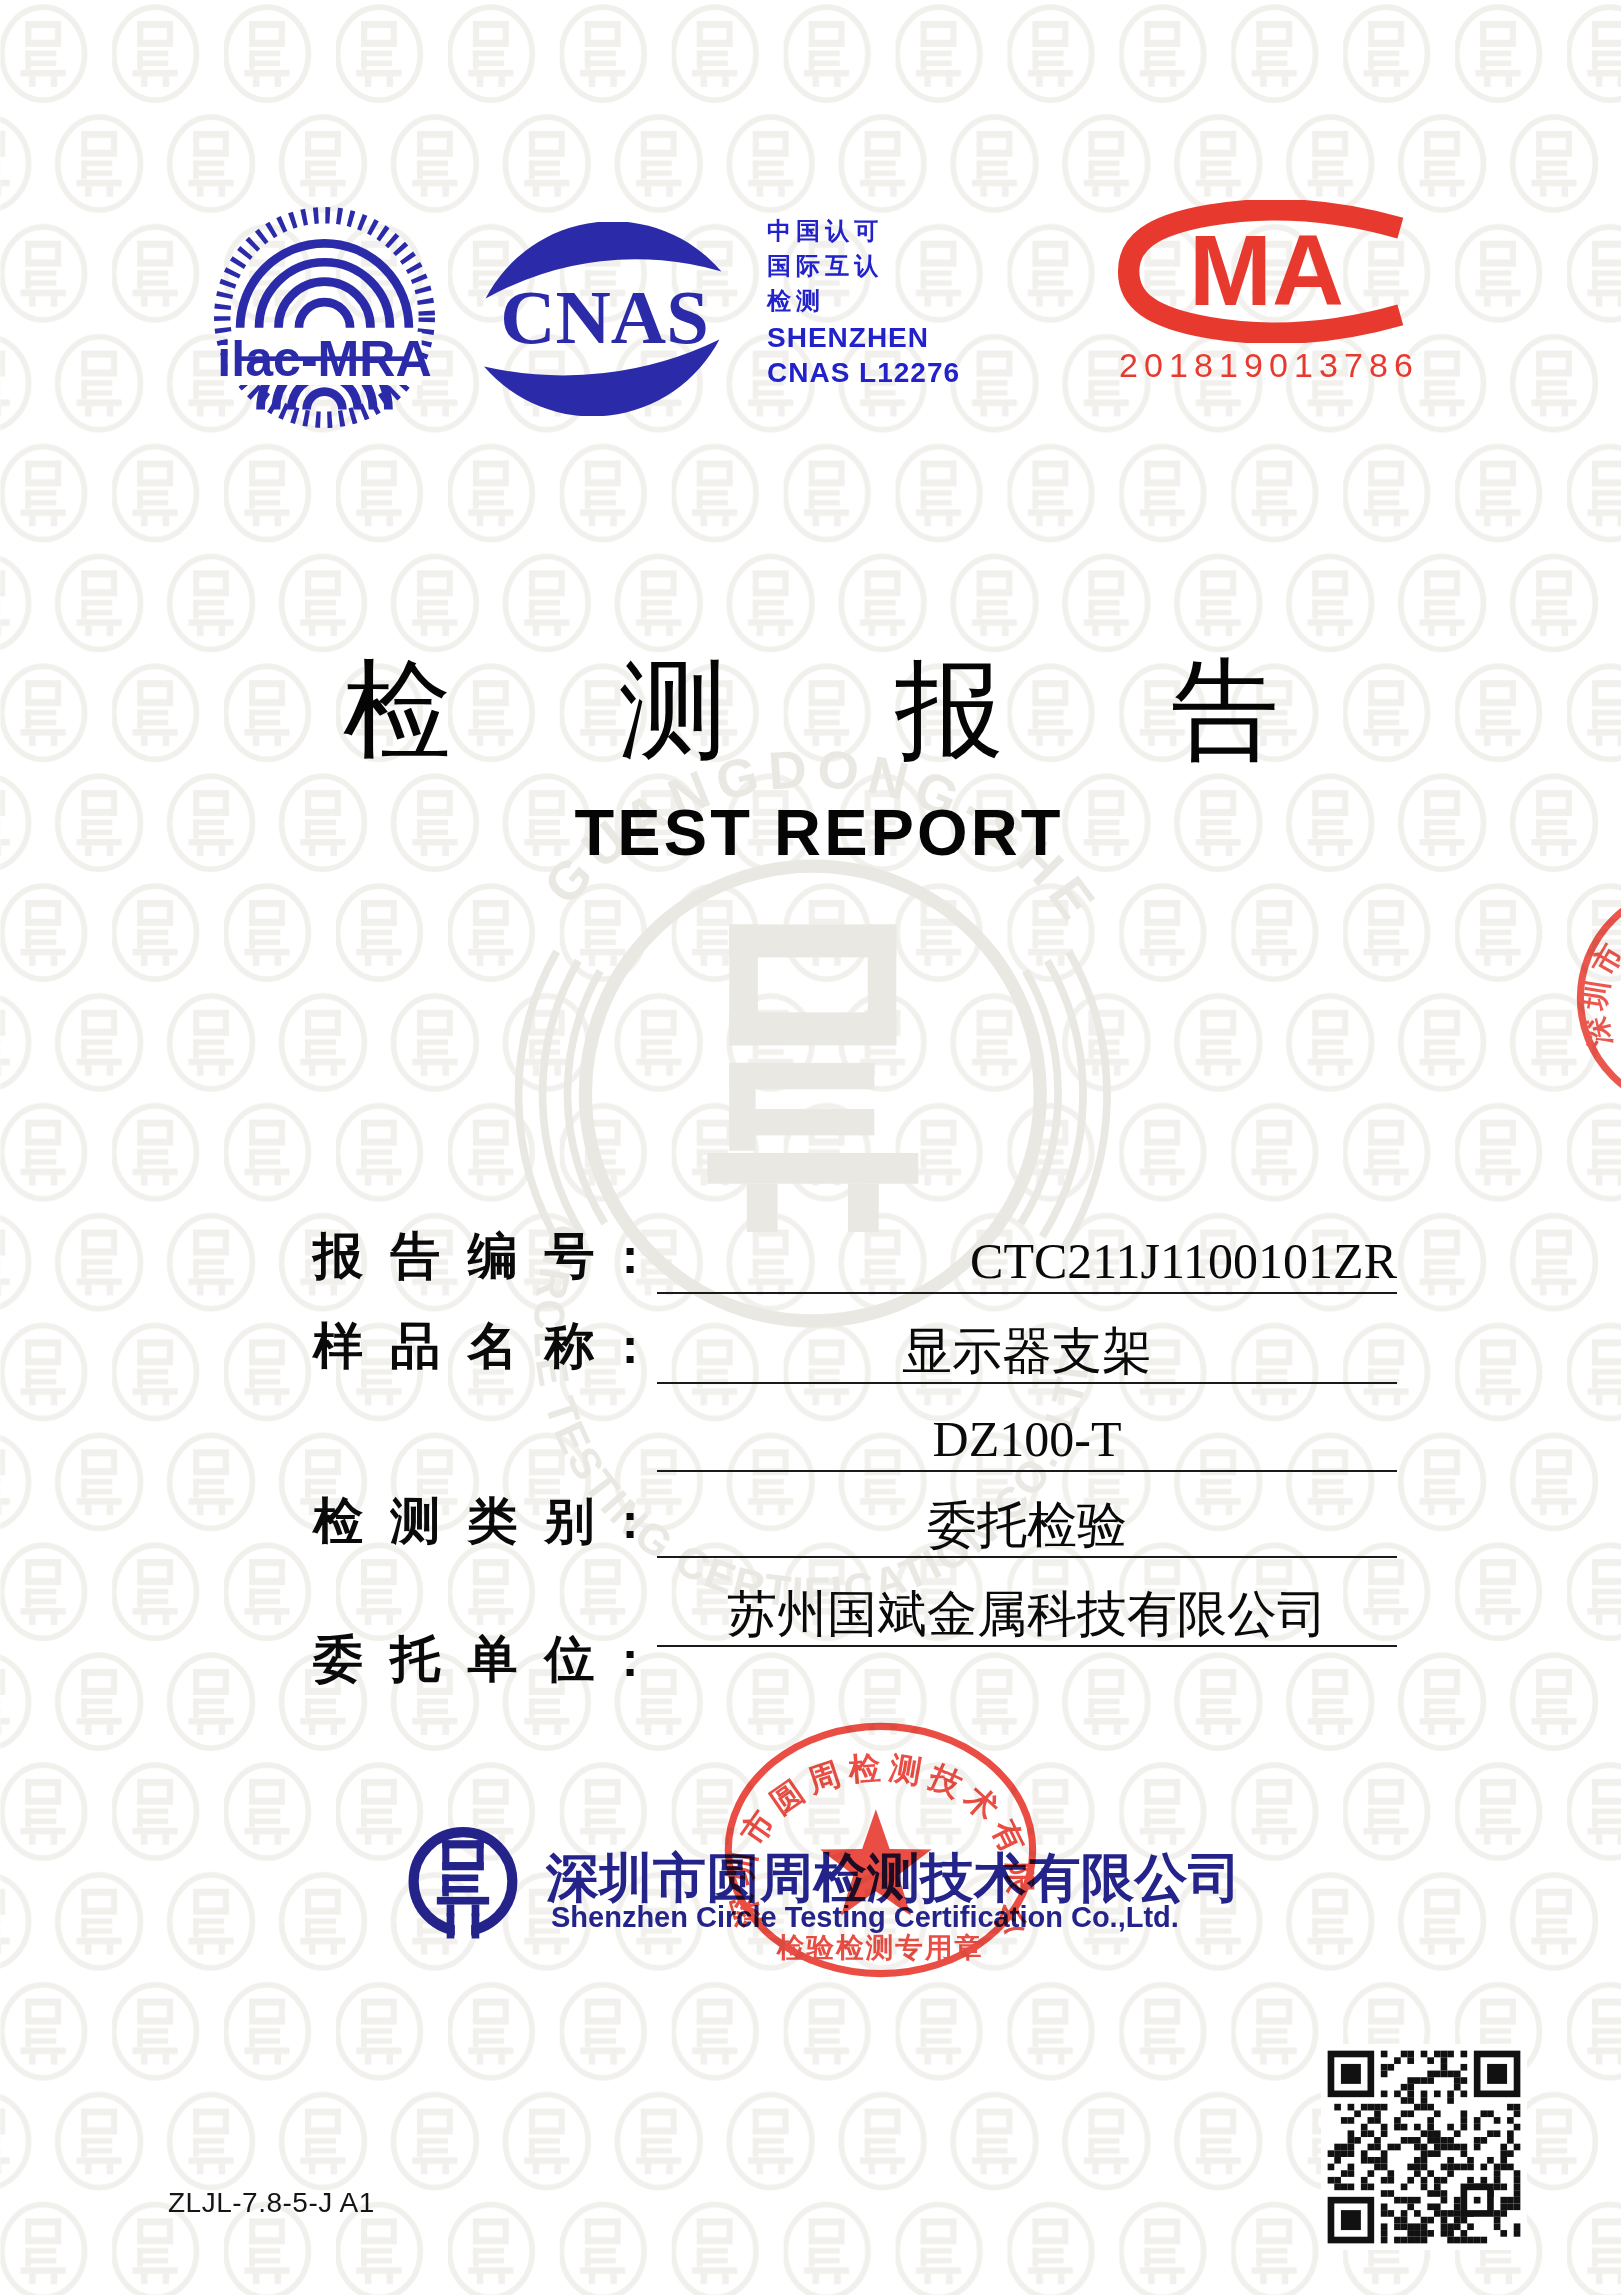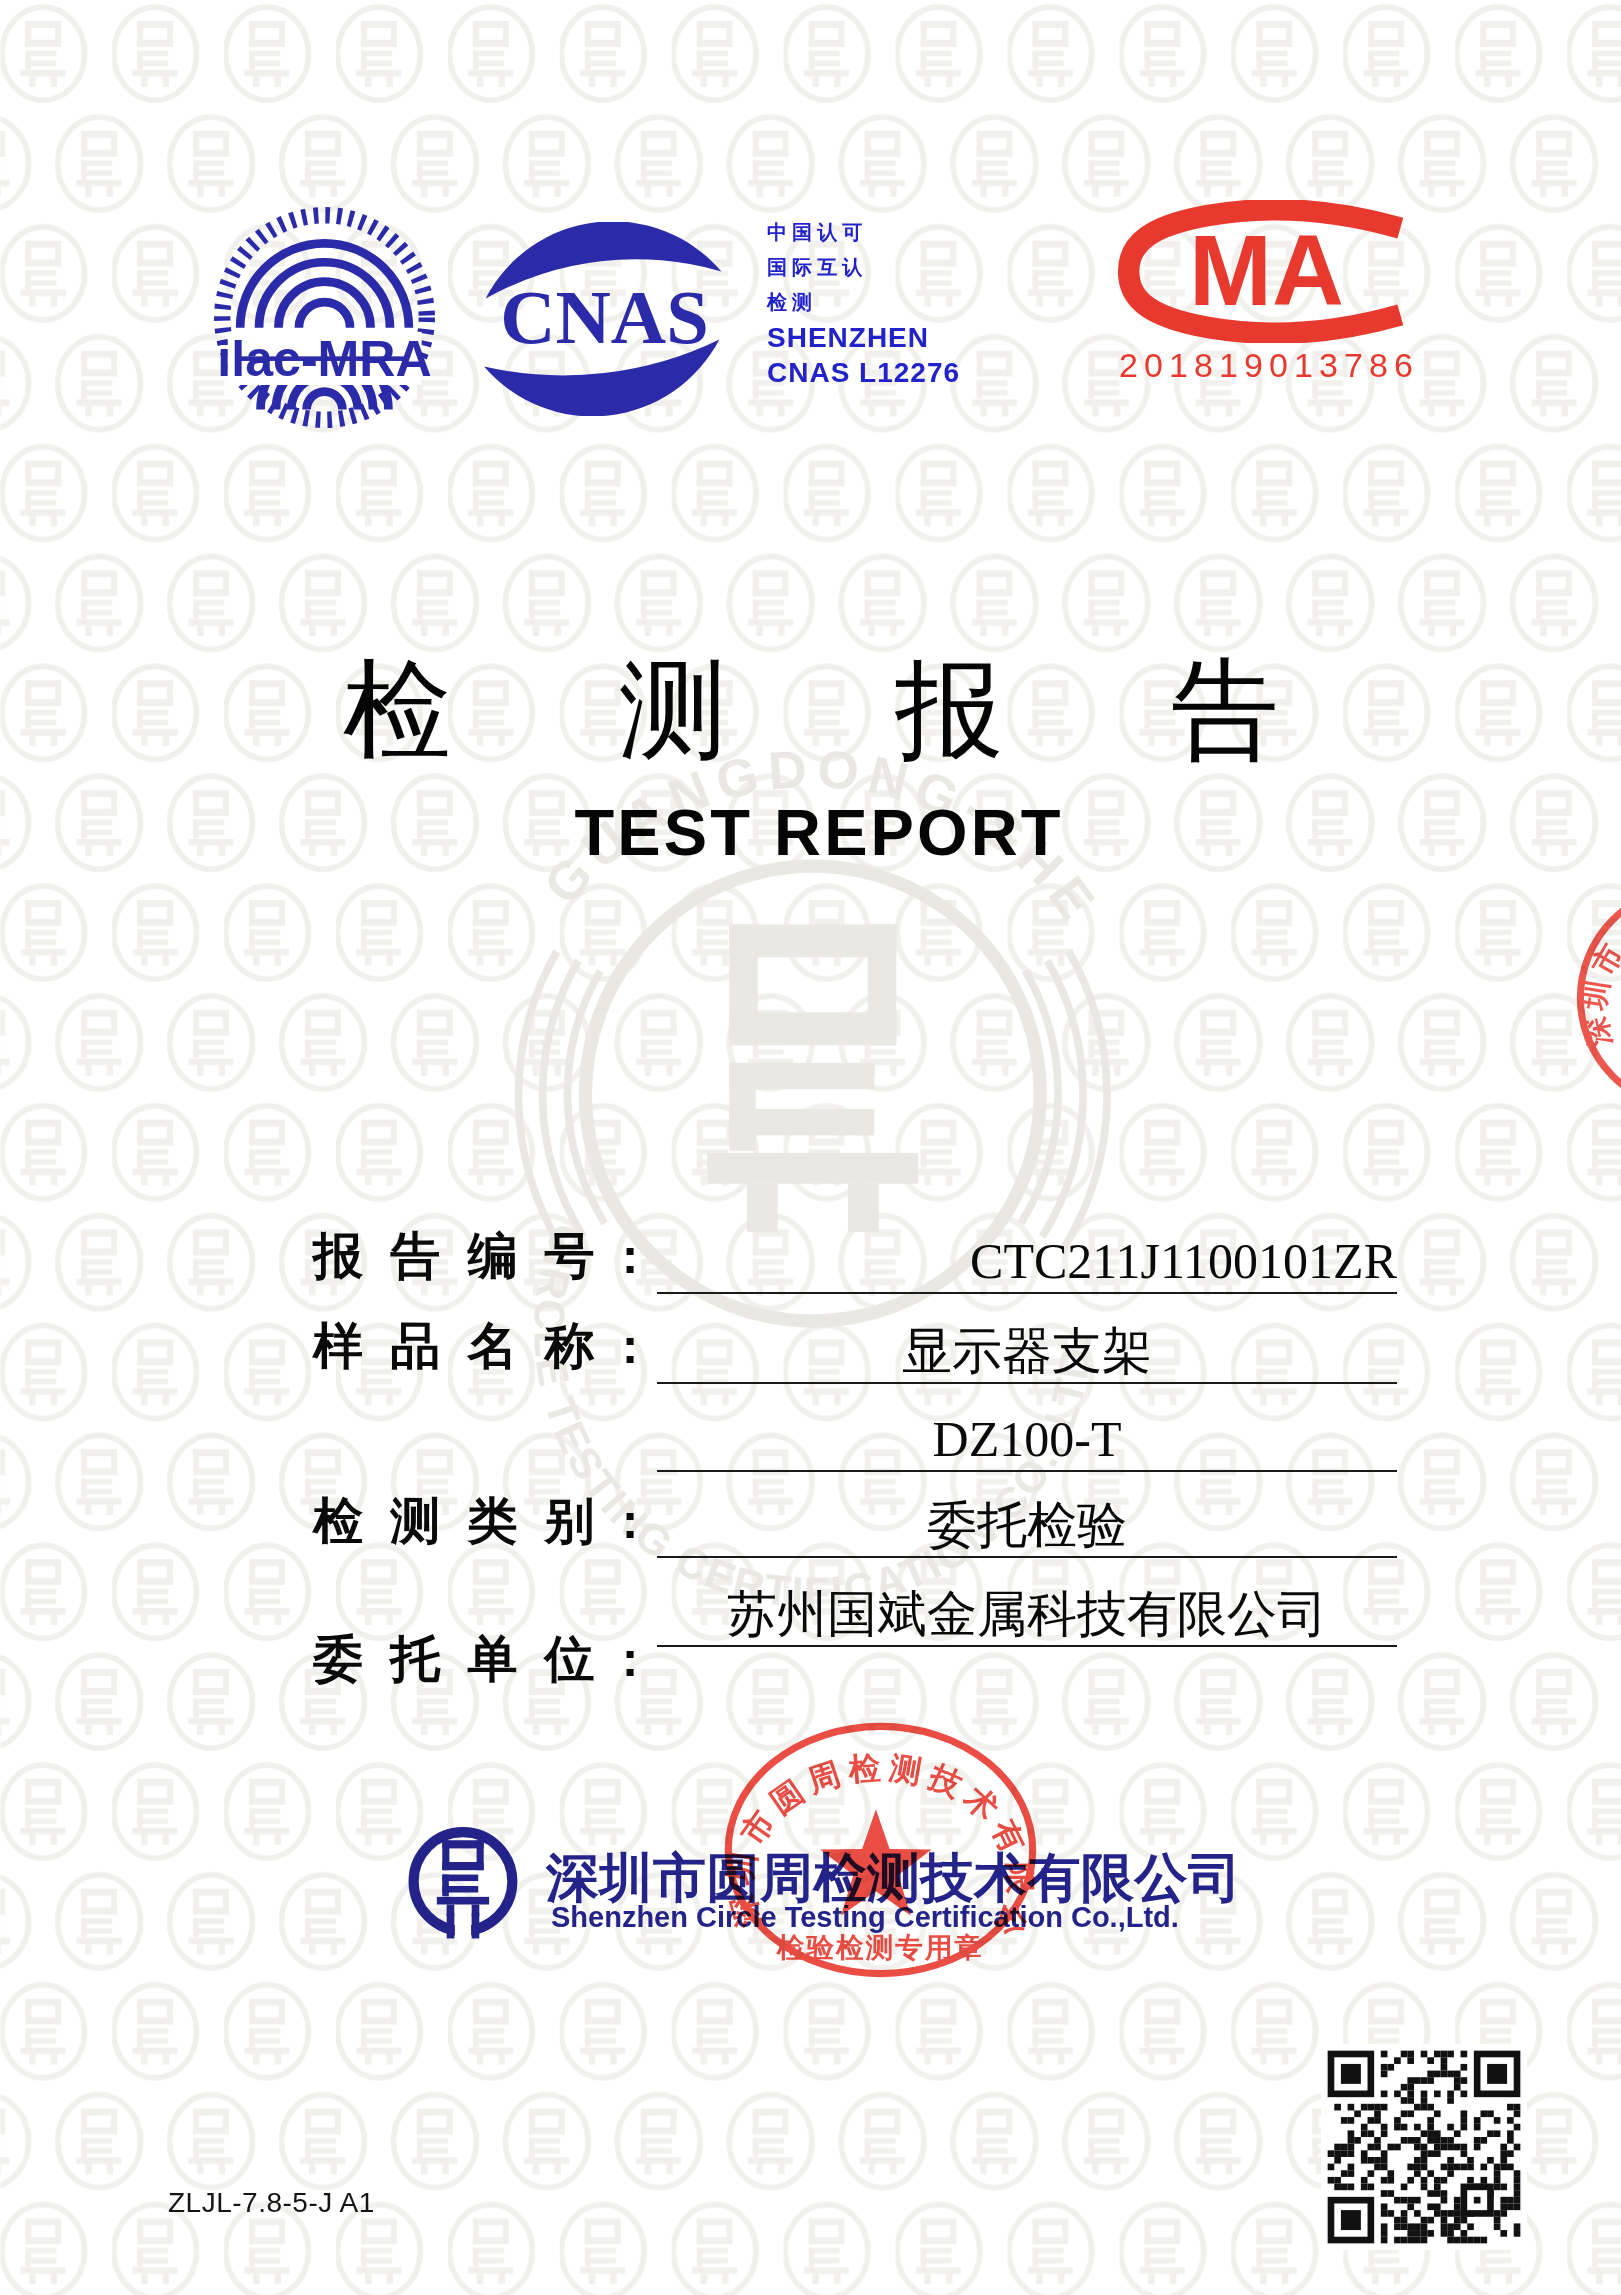--- a/index.html
+++ b/index.html
@@ -2,21 +2,21 @@
 <html style="font-size:8.2px"><head>
 <meta charset="utf-8">
 <style>
   html,body{margin:0;padding:0;background:#ffffff;}
   body{width:1622px;height:2295px;position:relative;overflow:hidden;
        font-family:"Liberation Sans","DejaVu Sans",sans-serif;color:#111;}
   .abs{position:absolute;}
   #bg-layer{left:0;top:0;z-index:0;}
   #content{position:absolute;left:0;top:0;width:1622px;height:2295px;z-index:2;}
   .info-lines{left:767px;top:215px;width:220px;color:#2222cb;}
-  .info-line-zh{font-size:20px;line-height:35px;letter-spacing:5.1px;font-weight:600;}
+  .info-line-zh{font-size:24px;line-height:35px;letter-spacing:5.1px;font-weight:600;font-family:Liberation Mono, monospace;}
   .info-line-en{font-size:28px;line-height:35px;font-weight:bold;letter-spacing:1px;}
   .cma-number{left:1112px;top:346px;width:307px;text-align:right;color:#e8392e;
               font-size:34px;letter-spacing:6.1px;font-weight:500;}
   .title-zh{left:0;top:638px;width:1622px;text-align:center;font-size:108px;font-weight:400;
             letter-spacing:69px;text-indent:69px;color:#050505;}
   .title-en{left:0;top:795px;width:1622px;text-align:center;font-size:65px;font-weight:900;
             letter-spacing:3.1px;color:#050505;padding-left:8px;}
   .f-label{left:313px;width:348px;height:56px;line-height:56px;font-size:50px;font-weight:bold;
            word-spacing:13.3px;white-space:nowrap;color:#0a0a0a;}
   .f-value{left:657px;width:740px;height:66px;line-height:71px;text-align:center;

